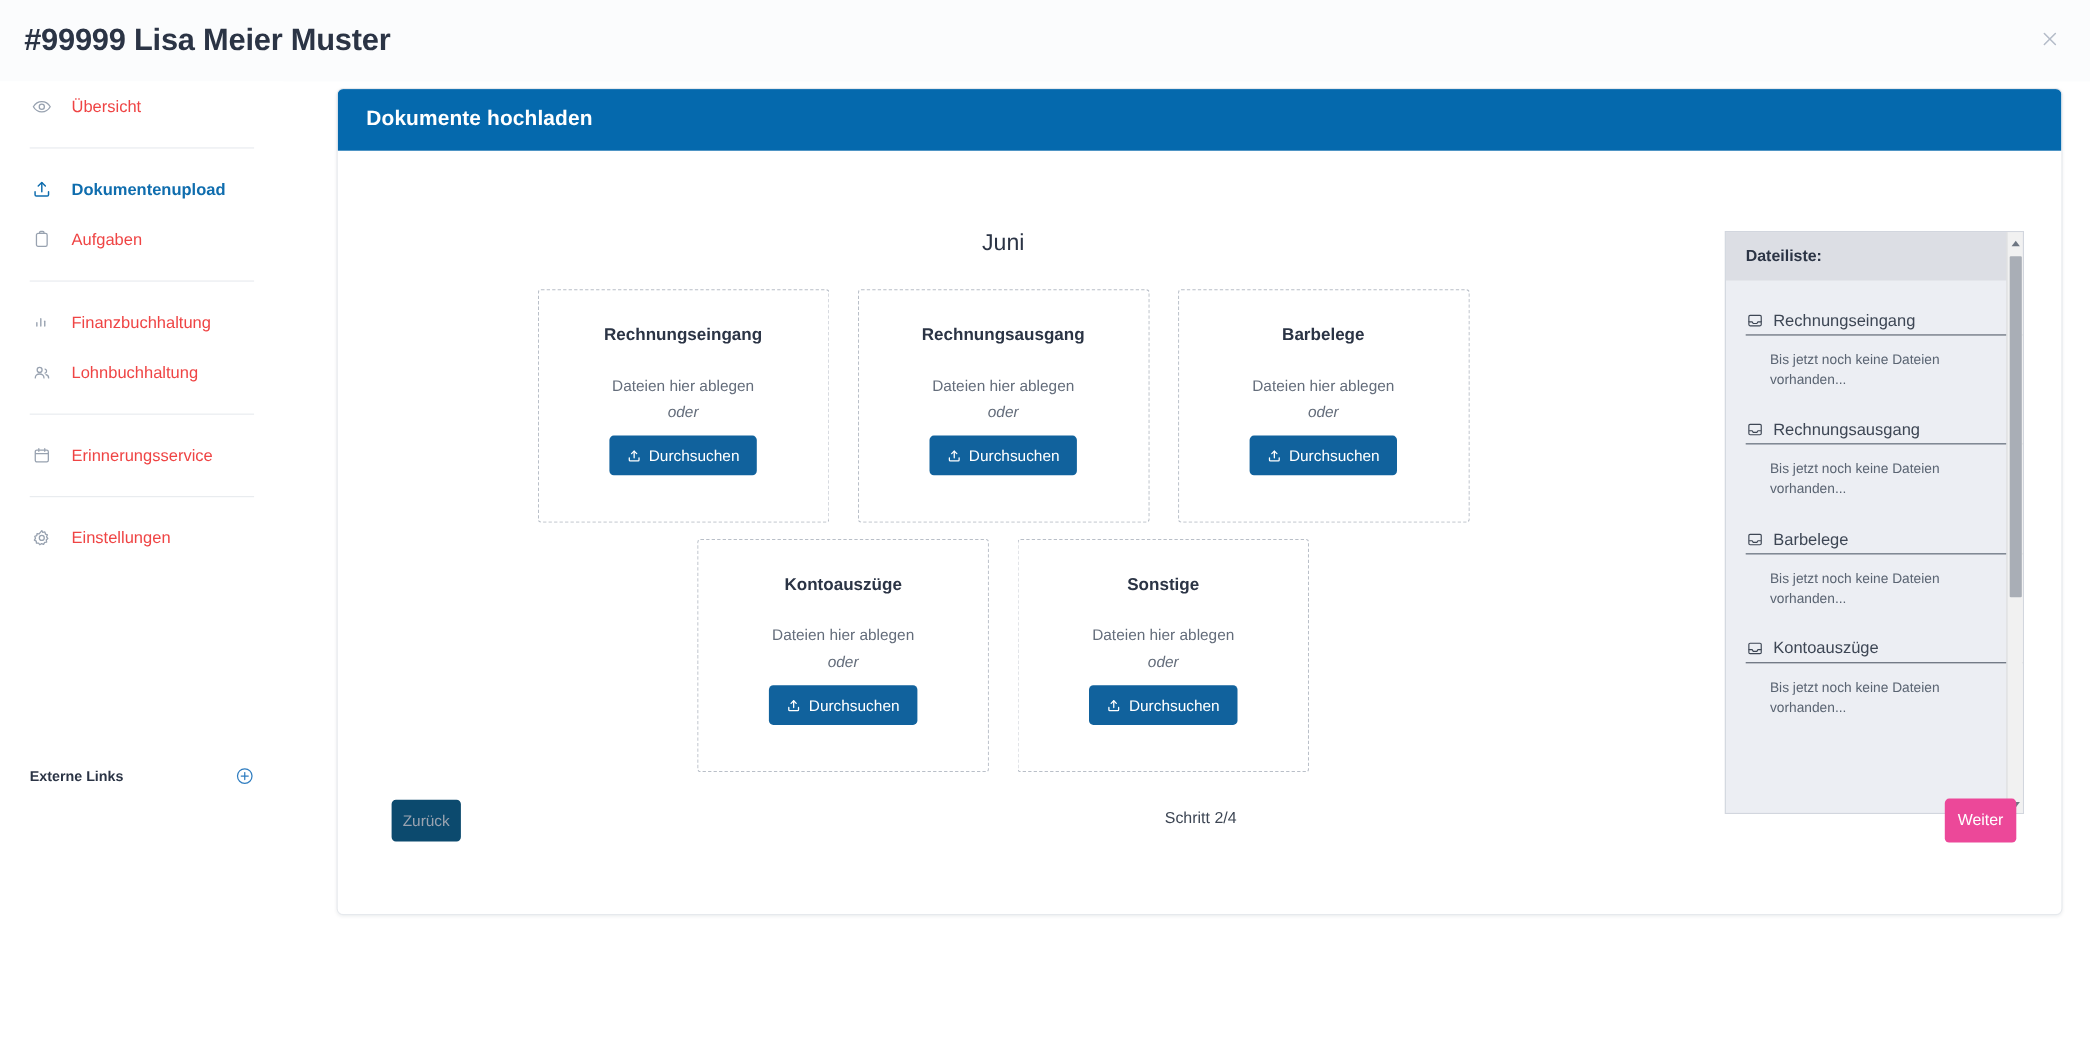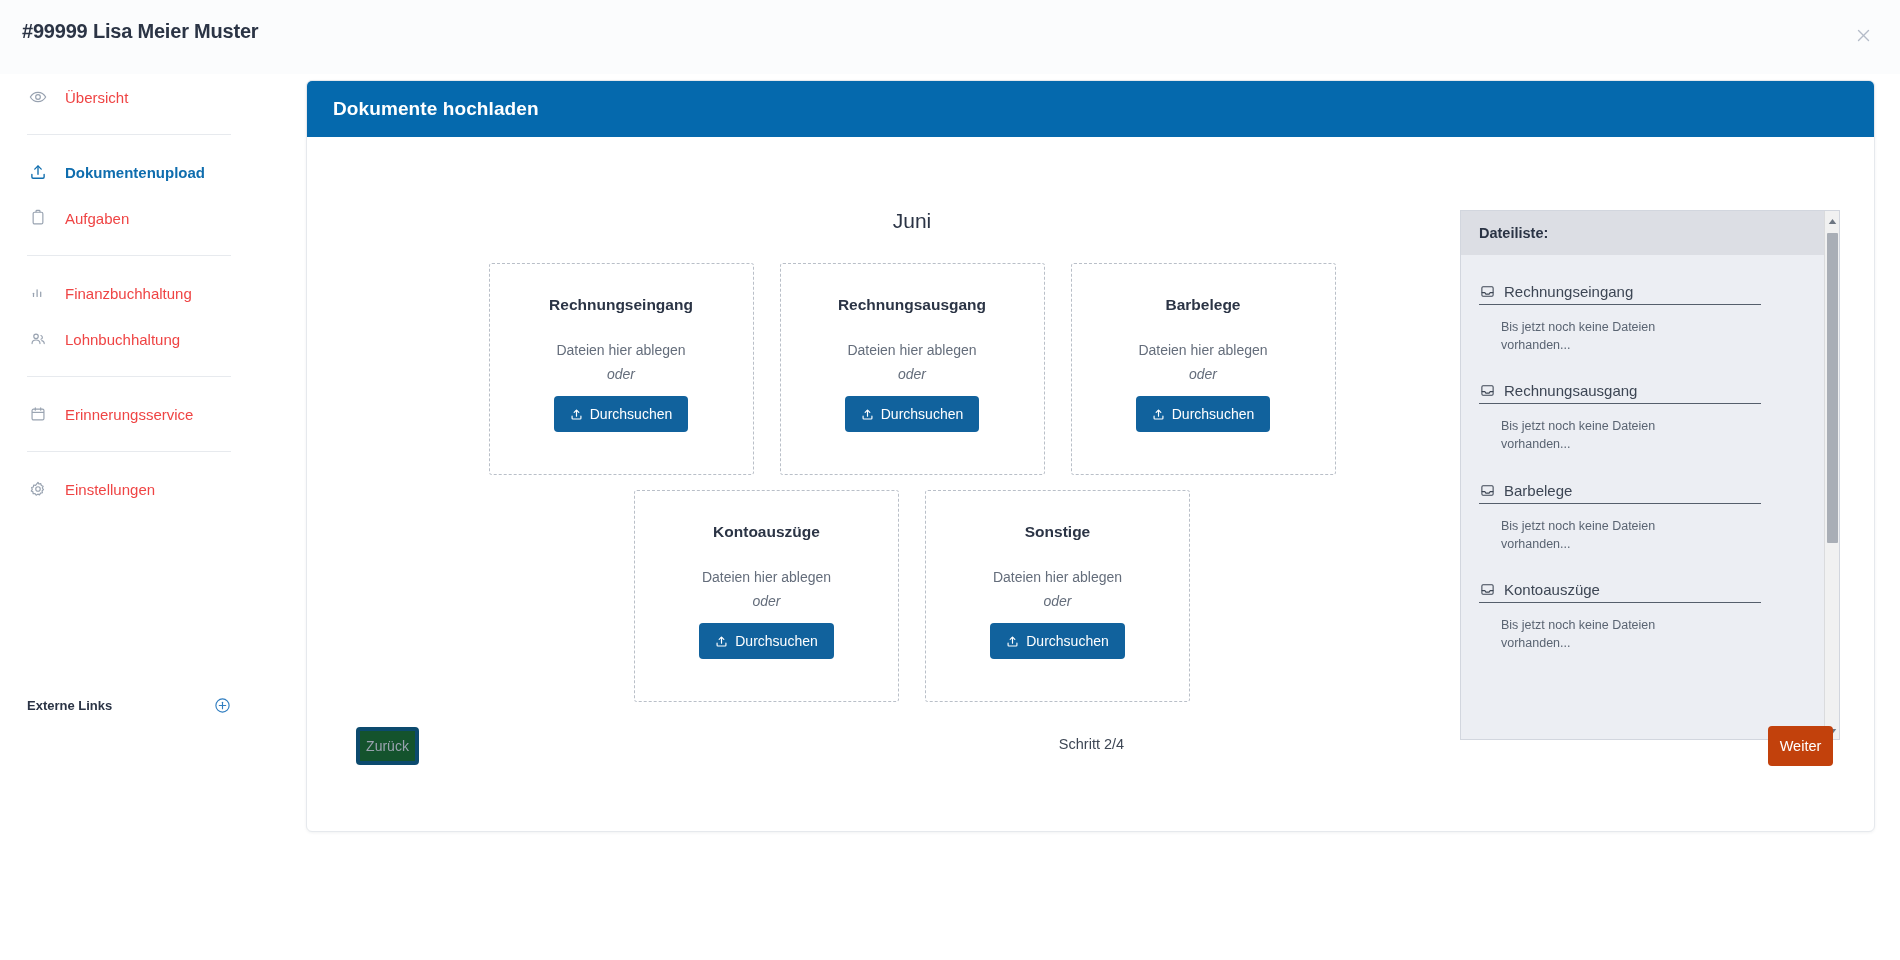--- a/index.html
+++ b/index.html
@@ -19,21 +19,21 @@
     position: absolute;
     top: 0; left: 0;
     width: 1900px;
     height: 74px;
     background: #fbfcfd;
   }
   .client-title {
     position: absolute;
     left: 22px;
     top: 20px;
-    font-size: 20px;
+    font-size: 28px;
     font-weight: 700;
     letter-spacing: -0.2px;
     color: #2b3445;
     white-space: nowrap;
   }
   .close-btn {
     position: absolute;
     right: 22px;
     top: 20px;
     width: 30px;
@@ -208,21 +208,21 @@
     gap: 7px;
     cursor: pointer;
   }
   .btn-browse svg { display: block; }
 
   
   .filelist {
     position: absolute;
     right: 34px;
     top: 73px;
-    width: 380px;
+    width: 272px;
     height: 530px;
     background: #eceef3;
     border: 1px solid #d2d6de;
     overflow: hidden;
   }
   .filelist-header {
     height: 44px;
     background: #dcdee4;
     display: flex;
     align-items: center;
@@ -312,21 +312,21 @@
     bottom: 0;
     width: 1569px;
     height: 120px;
   }
   .btn-back {
     position: absolute;
     left: 49px;
     top: 14px;
     width: 63px;
     height: 38px;
-    background: #14532d;
+    background: #0c4a6e;
     border: 4px solid #0c4a6e;
     border-radius: 4px;
     color: #9aa3b0;
     font-size: 14px;
     font-family: "Liberation Sans", sans-serif;
     cursor: pointer;
   }
   .step-indicator {
     position: absolute;
     left: 0;
@@ -336,21 +336,21 @@
     font-size: 14.5px;
     color: #3d4654;
     pointer-events: none;
   }
   .btn-next {
     position: absolute;
     right: 43px;
     top: 13px;
     width: 65px;
     height: 40px;
-    background: #c2410c;
+    background: #ec4899;
     border: none;
     border-radius: 4px;
     color: #ffffff;
     font-size: 14.5px;
     font-family: "Liberation Sans", sans-serif;
     cursor: pointer;
   }
 </style>
 </head>
 <body>

